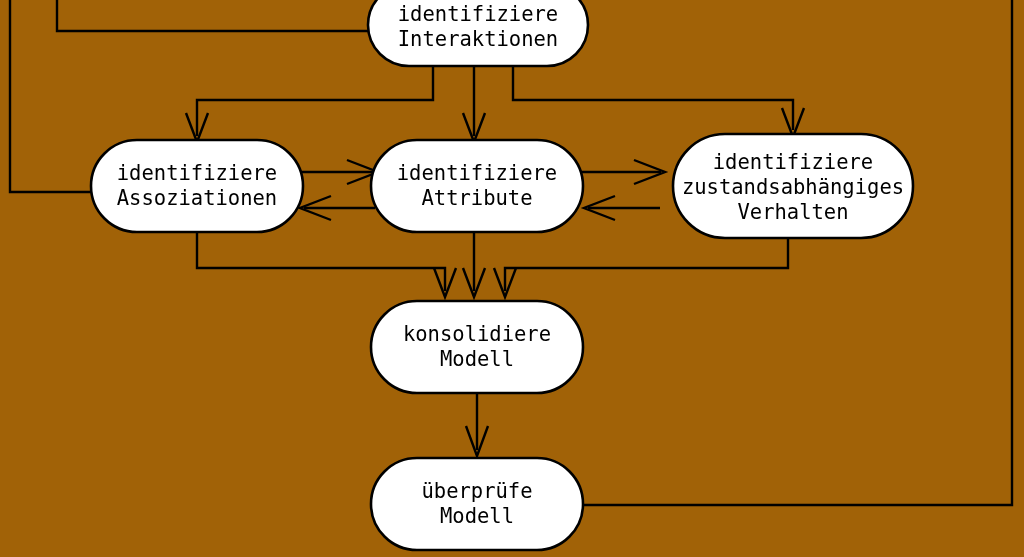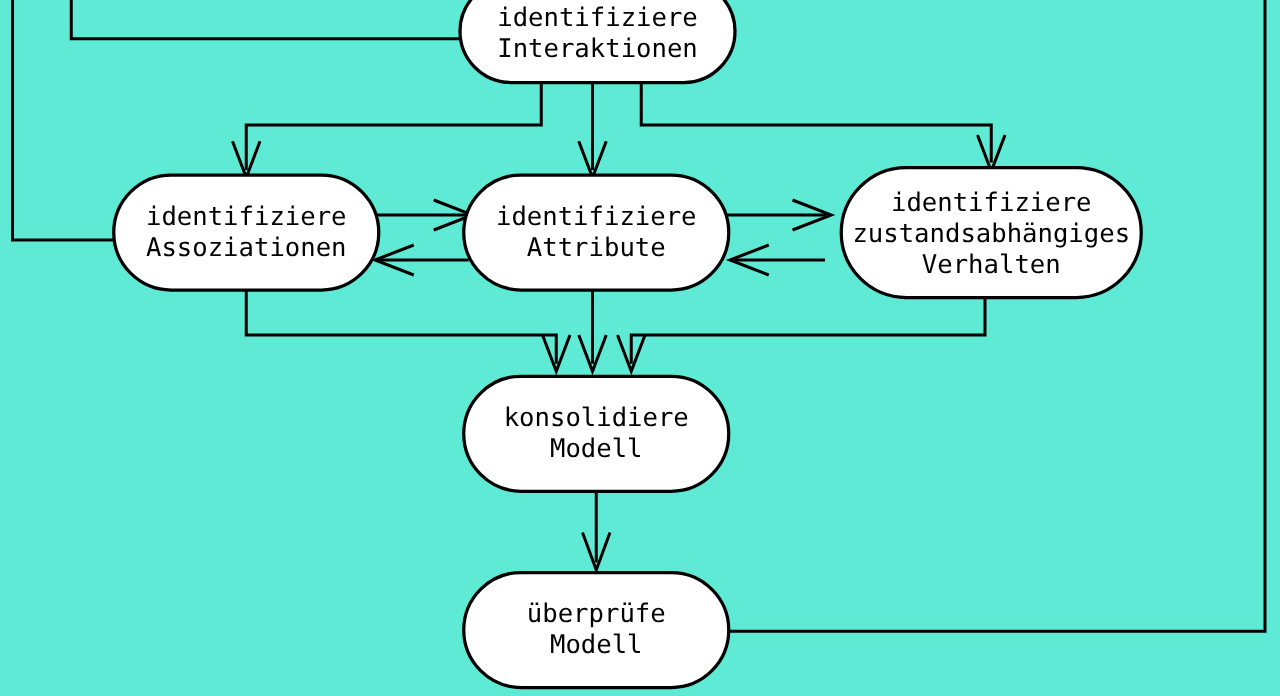--- a/index.html
+++ b/index.html
@@ -4,21 +4,21 @@
 <style>
   html, body {
     margin: 0;
     padding: 0;
     background: #ffffff;
   }
   #diagram-root {
     position: relative;
     width: 1024px;
     height: 557px;
-    background: #5eead4;
+    background: #a16207;
     overflow: hidden;
     font-family: "DejaVu Sans Mono", "Liberation Mono", monospace;
   }
   svg.flow {
     display: block;
     width: 1024px;
     height: 557px;
   }
   .node-shape {
     fill: #ffffff;

